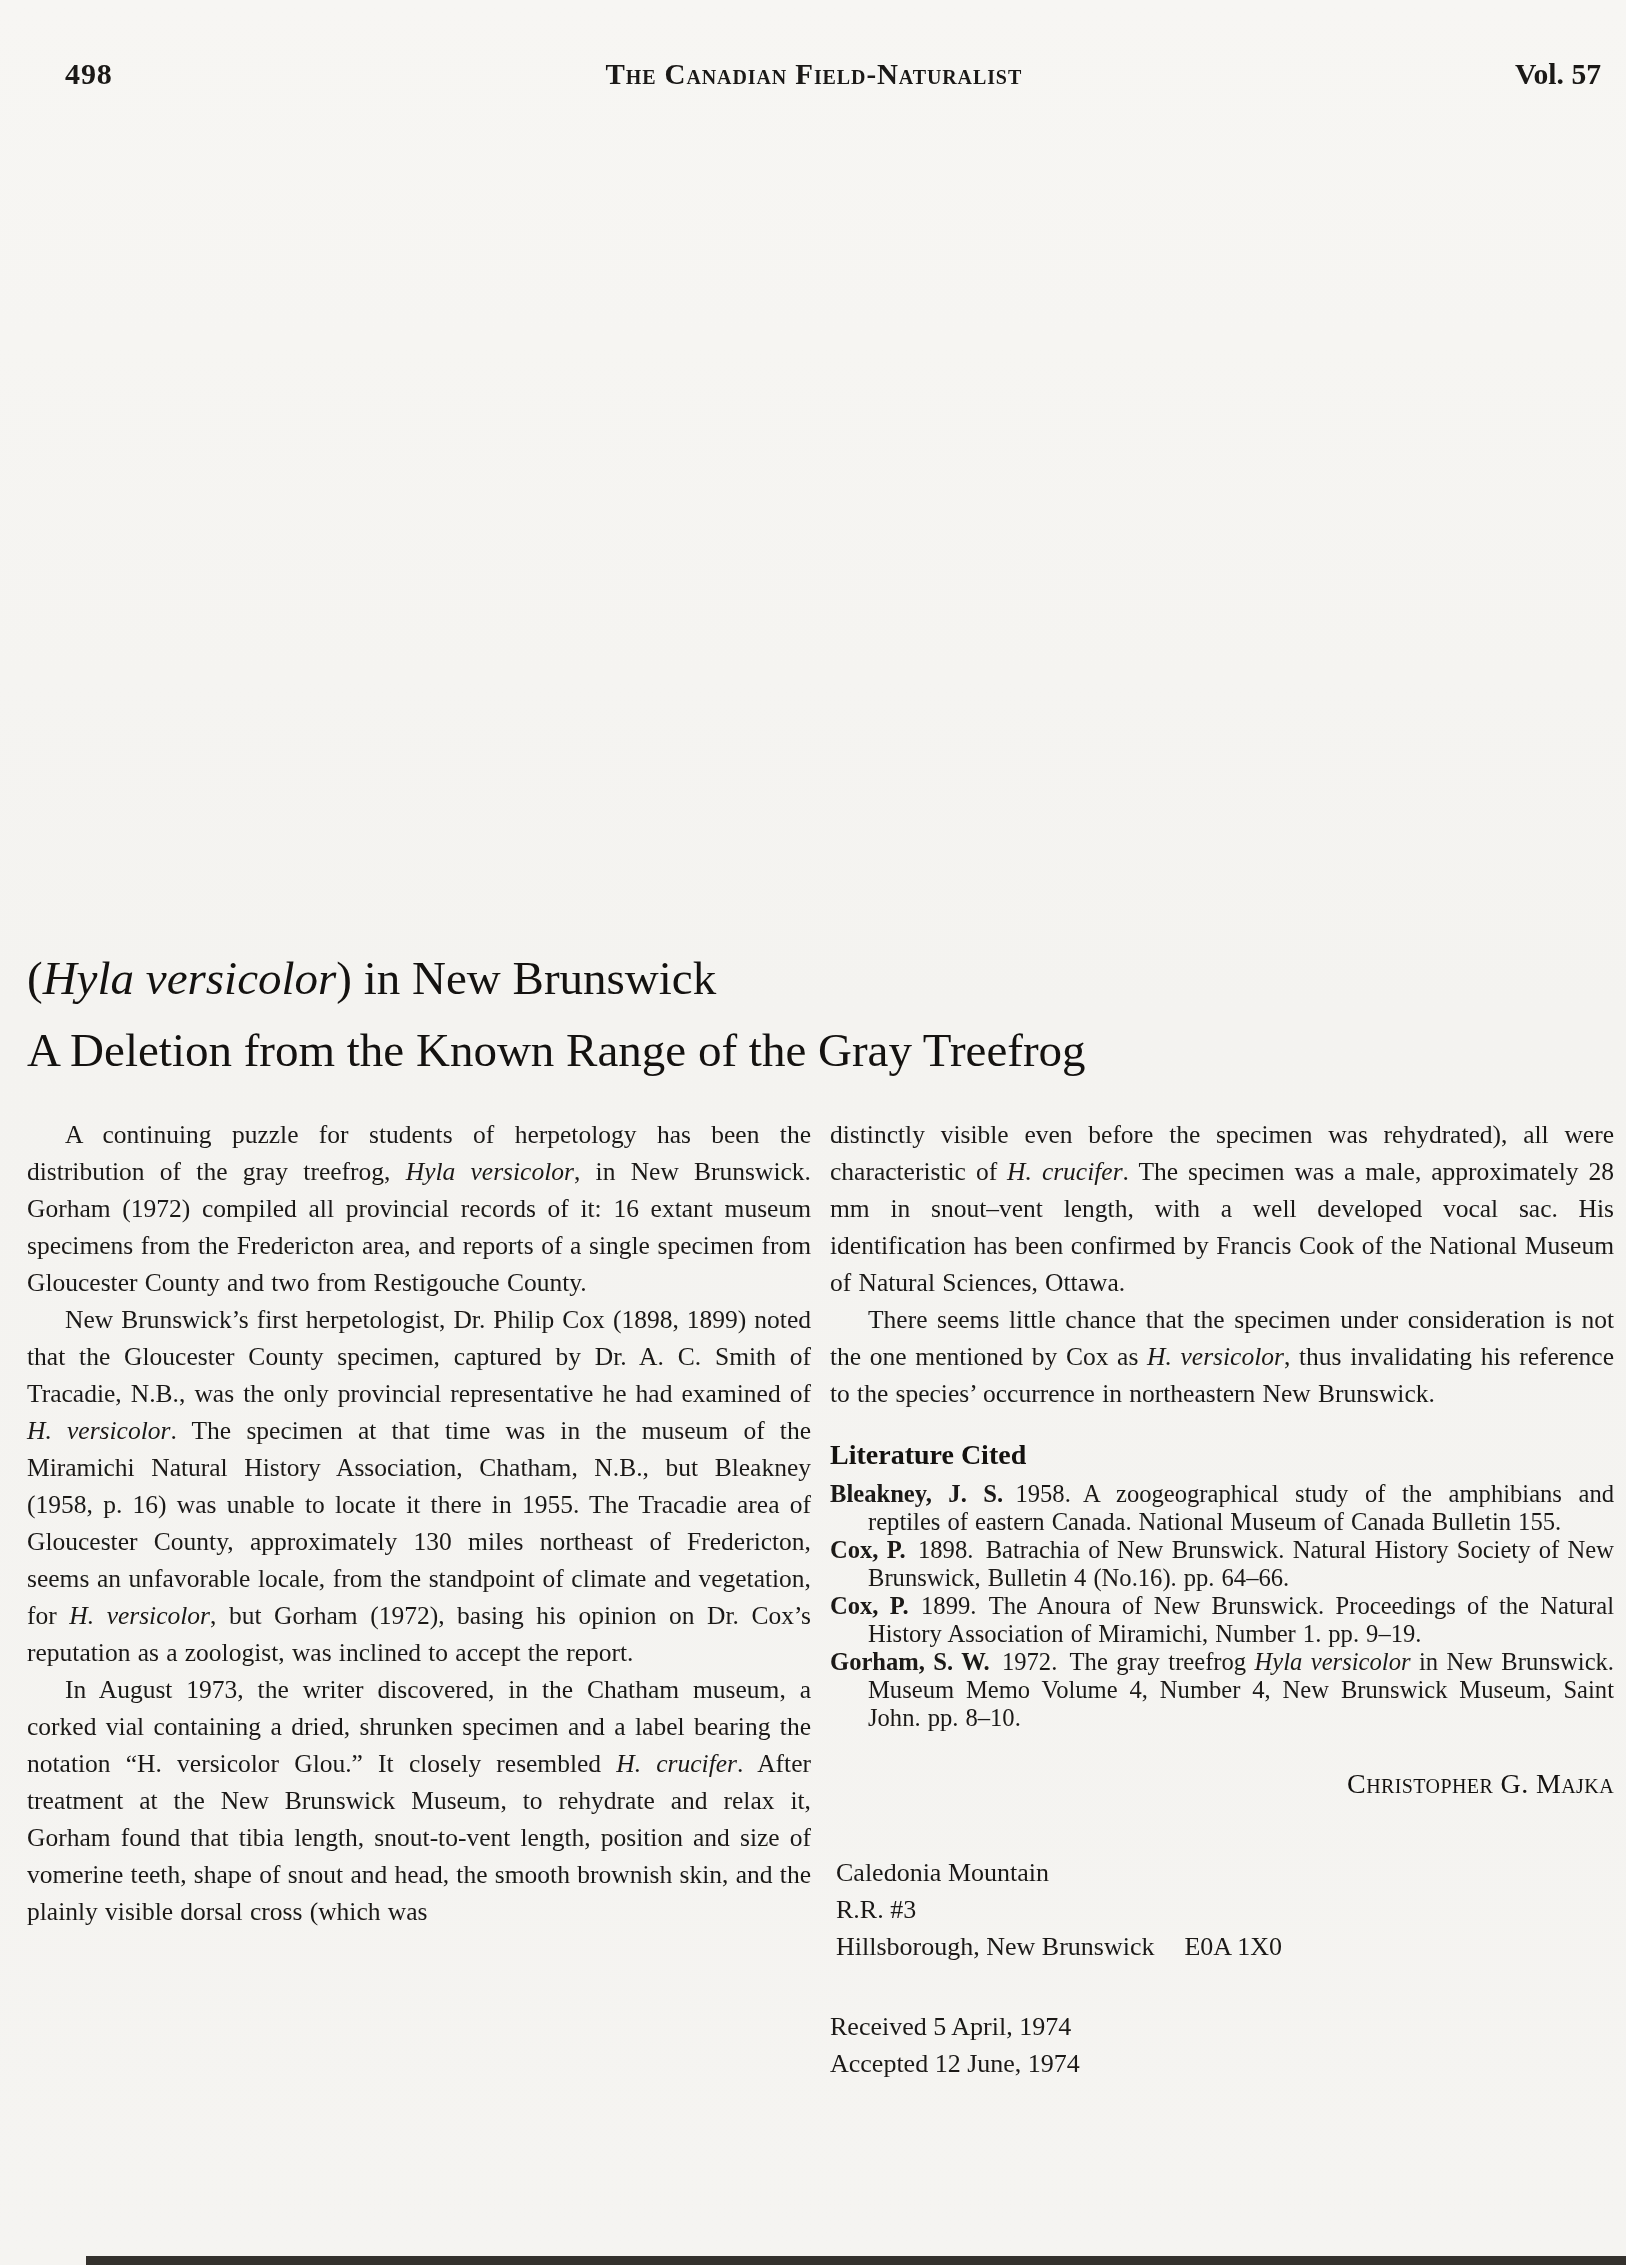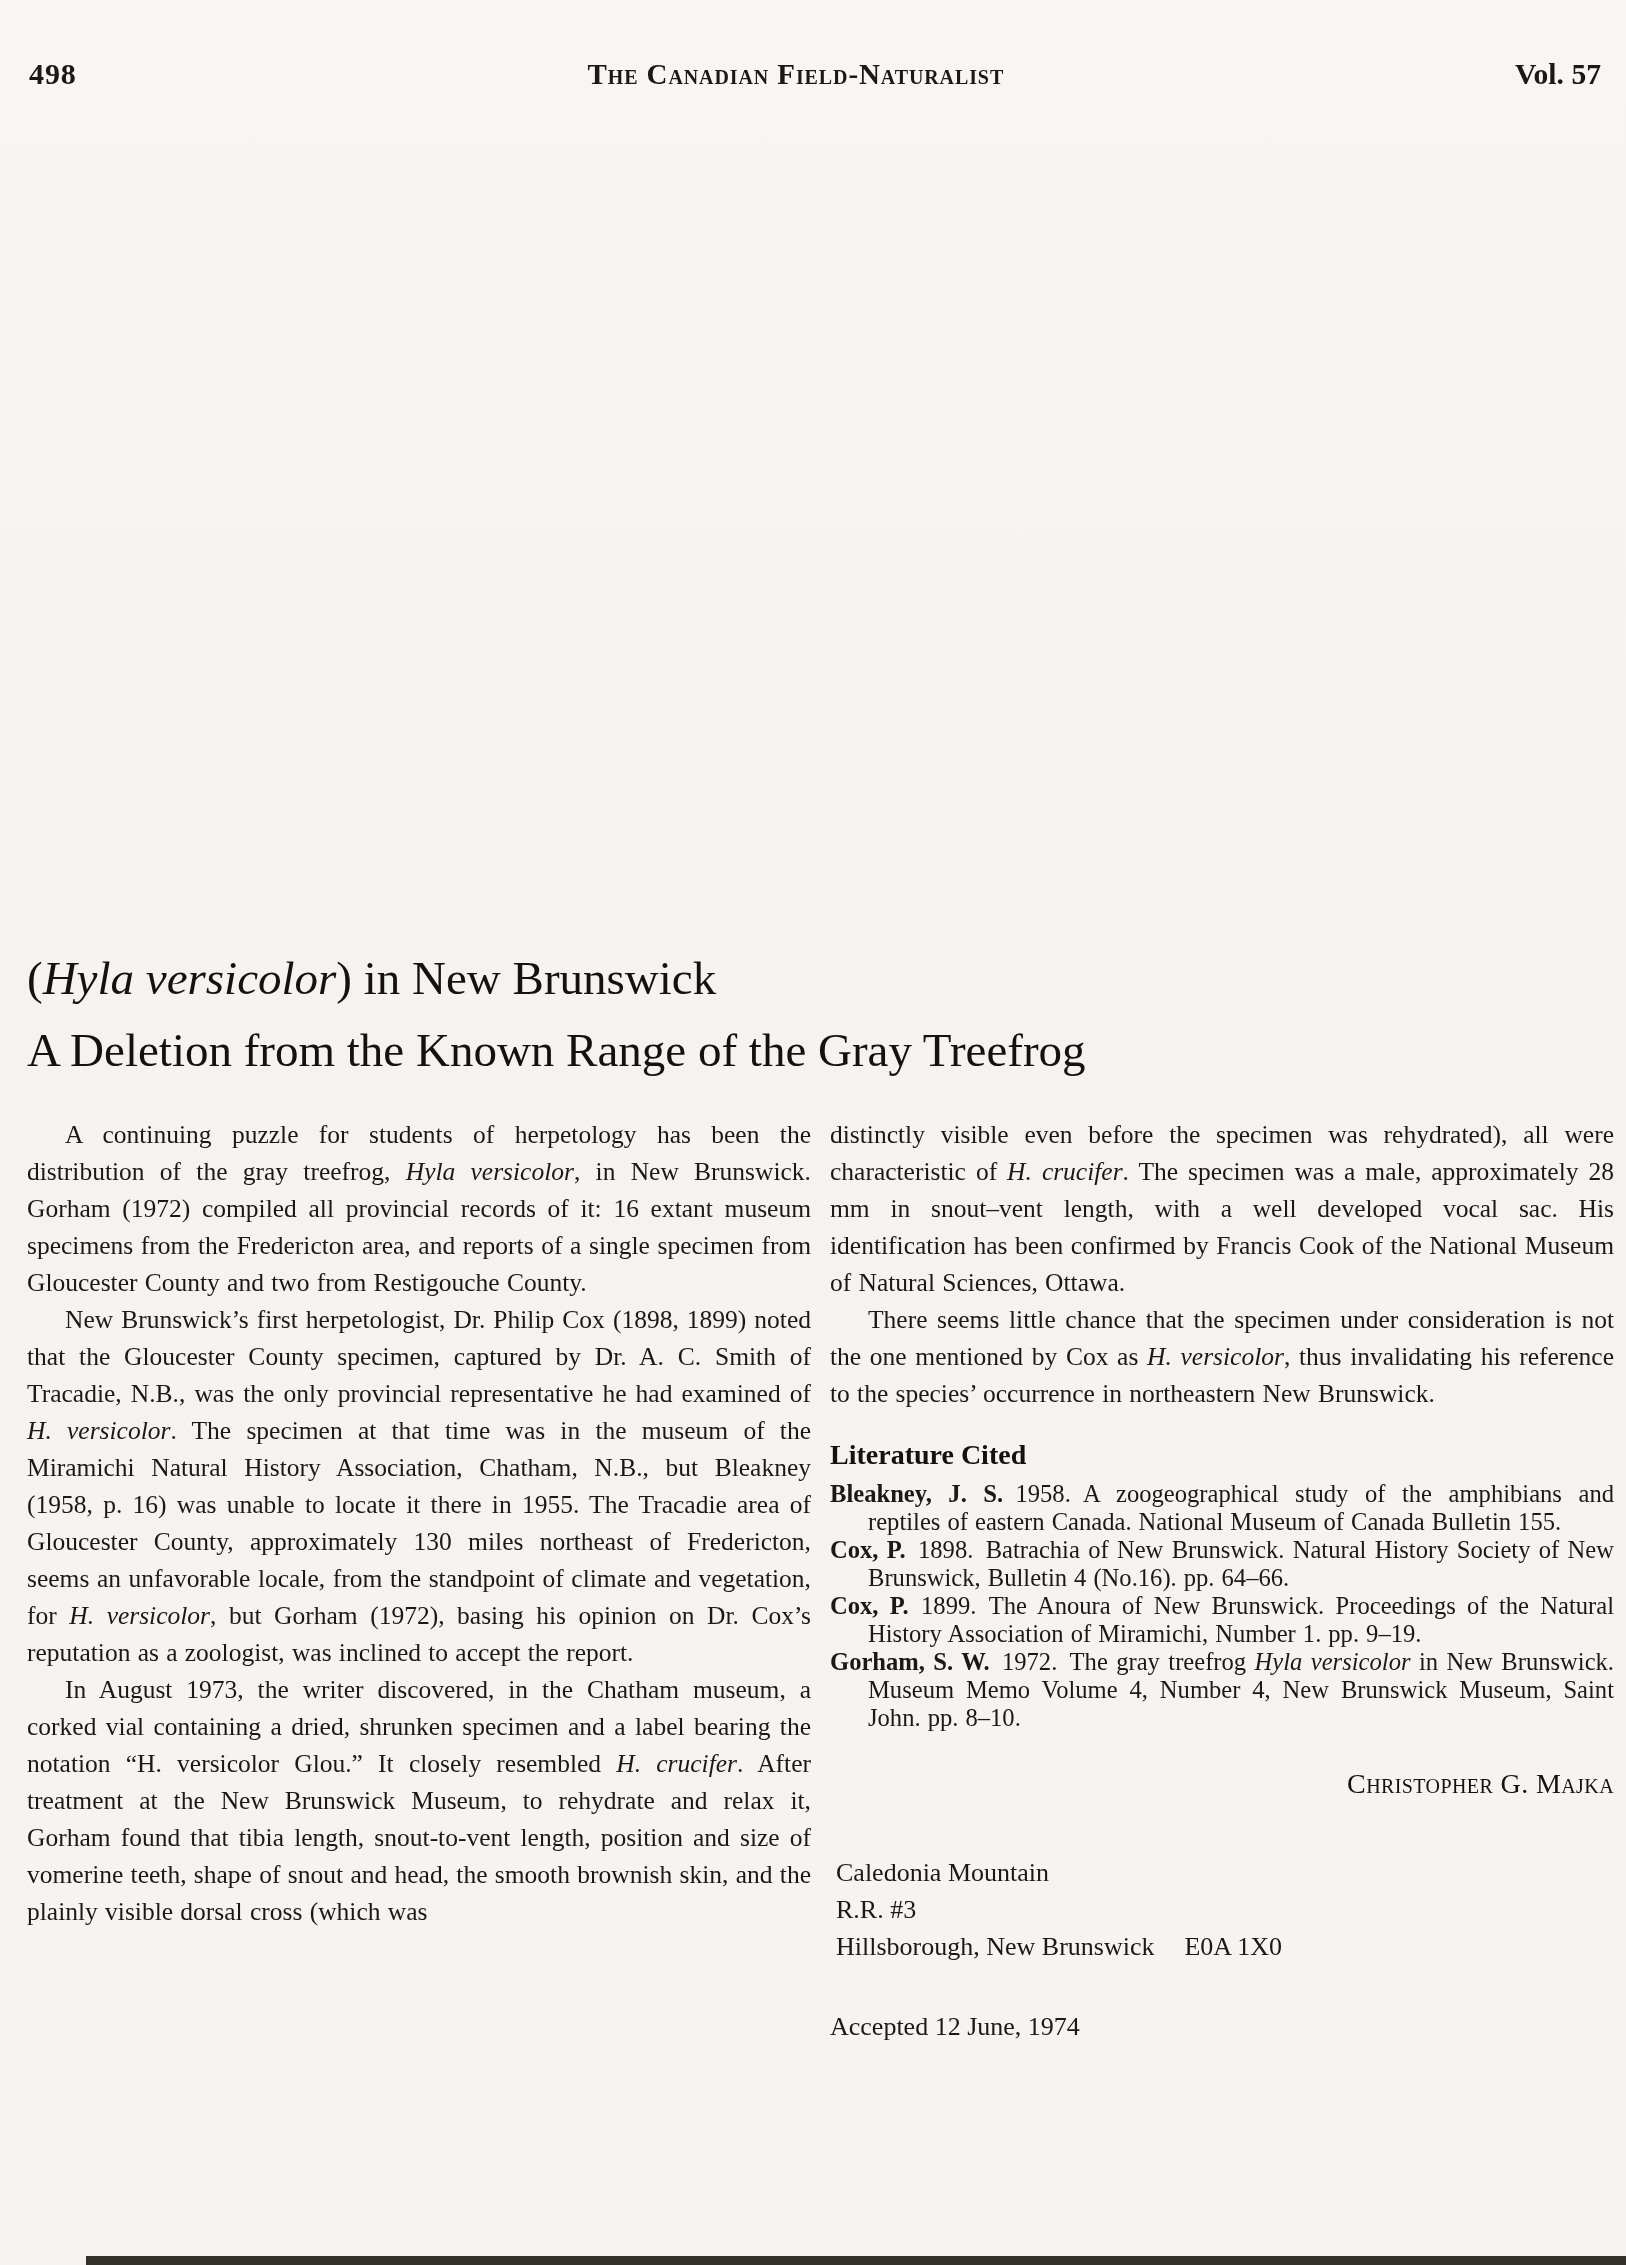--- a/index.html
+++ b/index.html
@@ -6,21 +6,21 @@
   body{
     width:1626px;height:2266px;position:relative;overflow:hidden;
     background:linear-gradient(180deg,#f7f6f3 0%,#f4f3f0 45%,#f5f4f1 100%);
     font-family:"Liberation Serif","DejaVu Serif",serif;
     color:#1b1917;
   }
   .page-header{
     position:absolute;top:57px;left:29px;right:25px;
     display:flex;align-items:baseline;
   }
-  .page-number{font-size:30px;font-weight:700;letter-spacing:0.9px;}
+  .page-number{font-size:30px;font-weight:700;letter-spacing:0.9px;margin-left:36px;}
   .journal-title{
     flex:1;text-align:center;font-variant:small-caps;font-weight:700;
     font-size:29px;letter-spacing:0.9px;
   }
   .volume-label{font-size:29.6px;font-weight:700;}
   .article-title{
     position:absolute;top:942px;left:27px;width:1433px;
     font-size:47px;line-height:72px;font-weight:400;color:#141210;
   }
   .columns{
@@ -92,19 +92,20 @@
 
     <div class="address-block">
       <div>Caledonia Mountain</div>
       <div>R.R. #3</div>
       <div>
         <span>Hillsborough, New Brunswick</span><span class="postal-code">E0A 1X0</span>
       </div>
     </div>
 
     <div class="dates-block">
+      <div>Received 5 April, 1974</div>
       <div>Accepted 12 June, 1974</div>
     </div>
   </div>
 </div>
 
 <div class="scan-artifact-bar"></div>
 
 
 </body></html>

